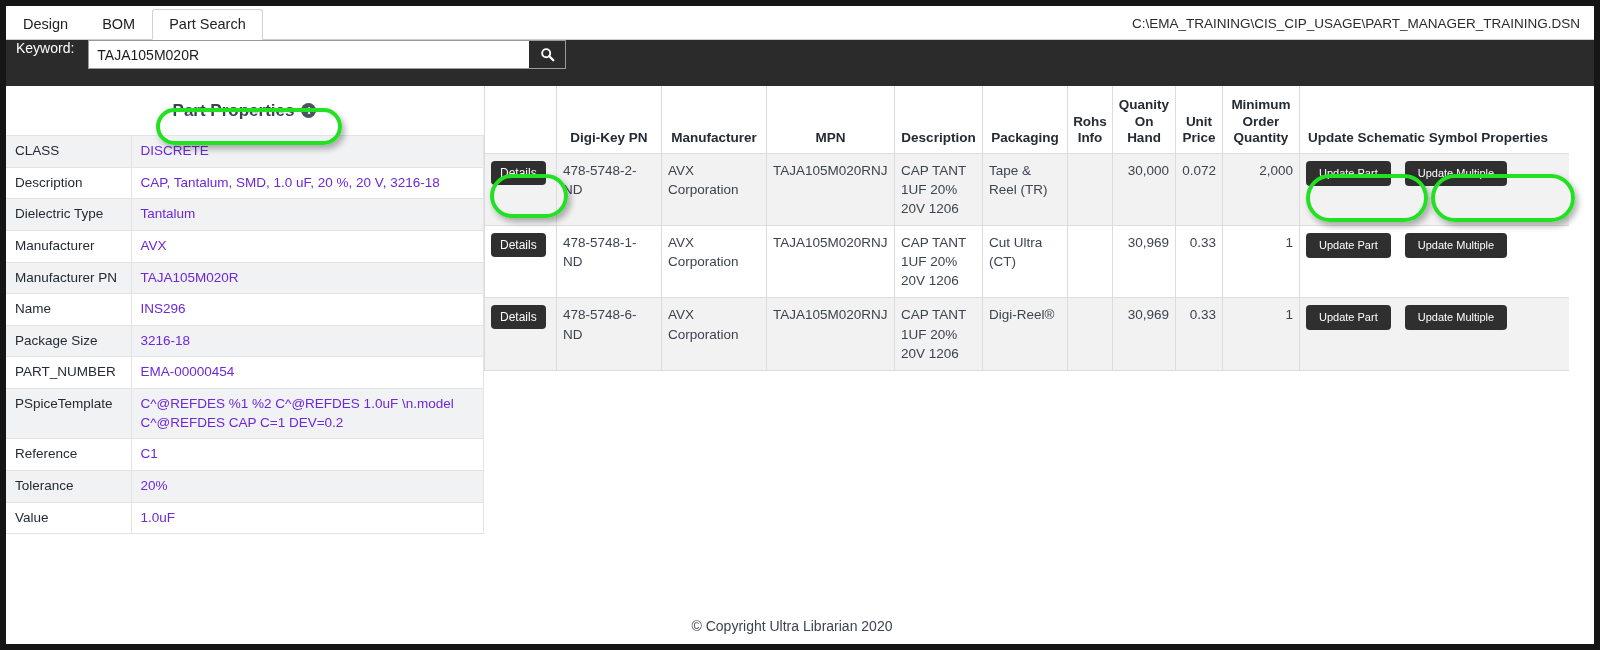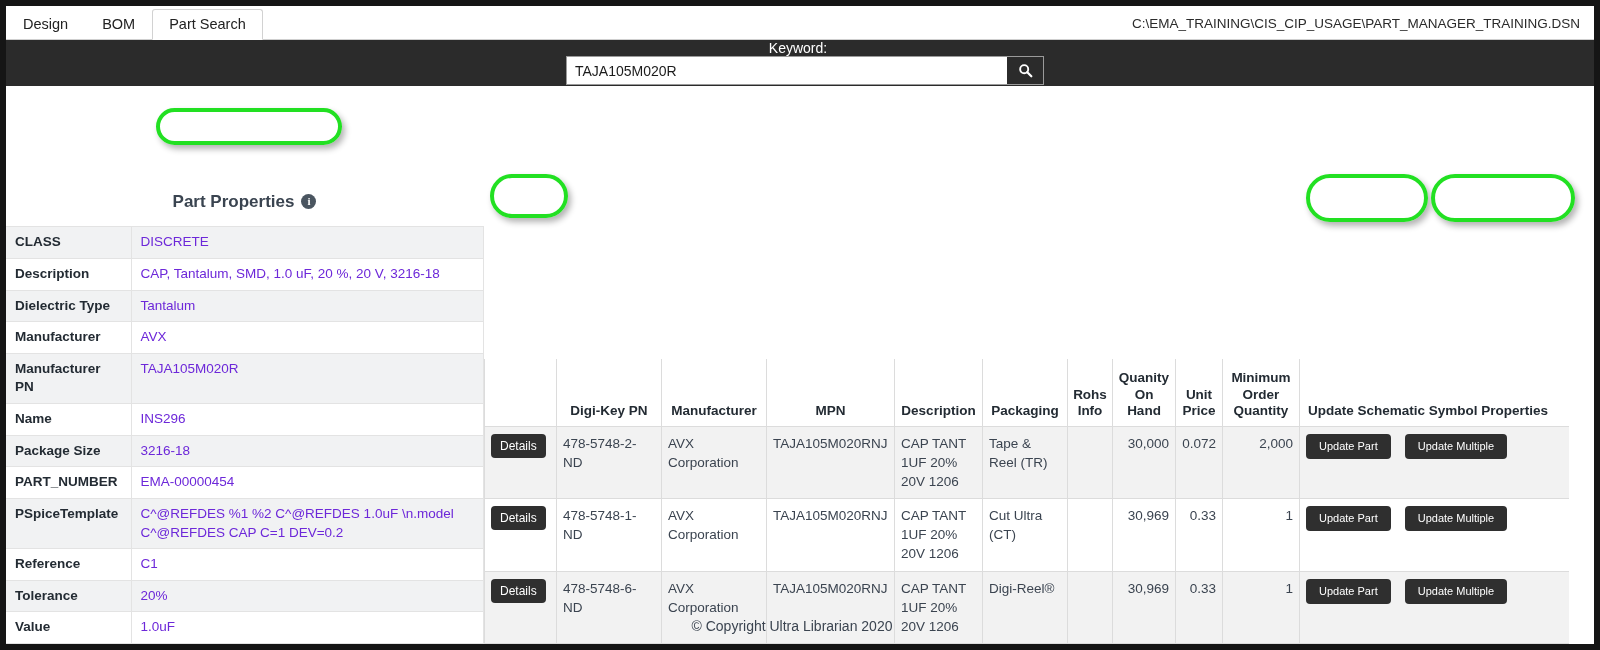--- a/index.html
+++ b/index.html
@@ -50,23 +50,22 @@
     color: #2b2b2b;
     padding: 0 14px 8px 0;
     white-space: nowrap;
   }
 
   
   .keywordbar {
     height: 46px;
     background: #2b2b2b;
     display: flex;
-    align-items: center;
+    align-items: flex-start;
     padding-left: 10px;
-    flex-direction: column;
   }
   .keyword-label {
     color: #ffffff;
     font-size: 14px;
     margin-right: 14px;
     white-space: nowrap;
   }
   .search-wrap {
     display: flex;
     align-items: stretch;
@@ -92,21 +91,21 @@
     display: flex;
     align-items: center;
     justify-content: center;
     cursor: pointer;
     padding: 0;
   }
 
   
   .body-area {
     display: flex;
-    align-items: flex-end;
+    align-items: flex-start;
     height: calc(650px - 12px - 34px - 46px);
     background: #ffffff;
     position: relative;
   }
 
   
   .props-panel {
     width: 478px;
     flex: 0 0 478px;
     padding-top: 0;
@@ -149,21 +148,21 @@
   }
   .props-table td {
     font-size: 13.5px;
     padding: 6px 9px;
     border: 1px solid #e3e3e3;
     vertical-align: top;
     line-height: 1.38;
   }
   .props-table td.k {
     width: 125px;
-    font-weight: bold;
+    font-weight: normal;
     color: #232b33;
     border-left: none;
     margin-left: 25px;
   }
   .props-table td.v {
     color: #6d28d9;
   }
   .props-table tr:nth-child(odd) td { background: #f1f2f3; }
   .props-table tr:nth-child(even) td { background: #ffffff; }
 

